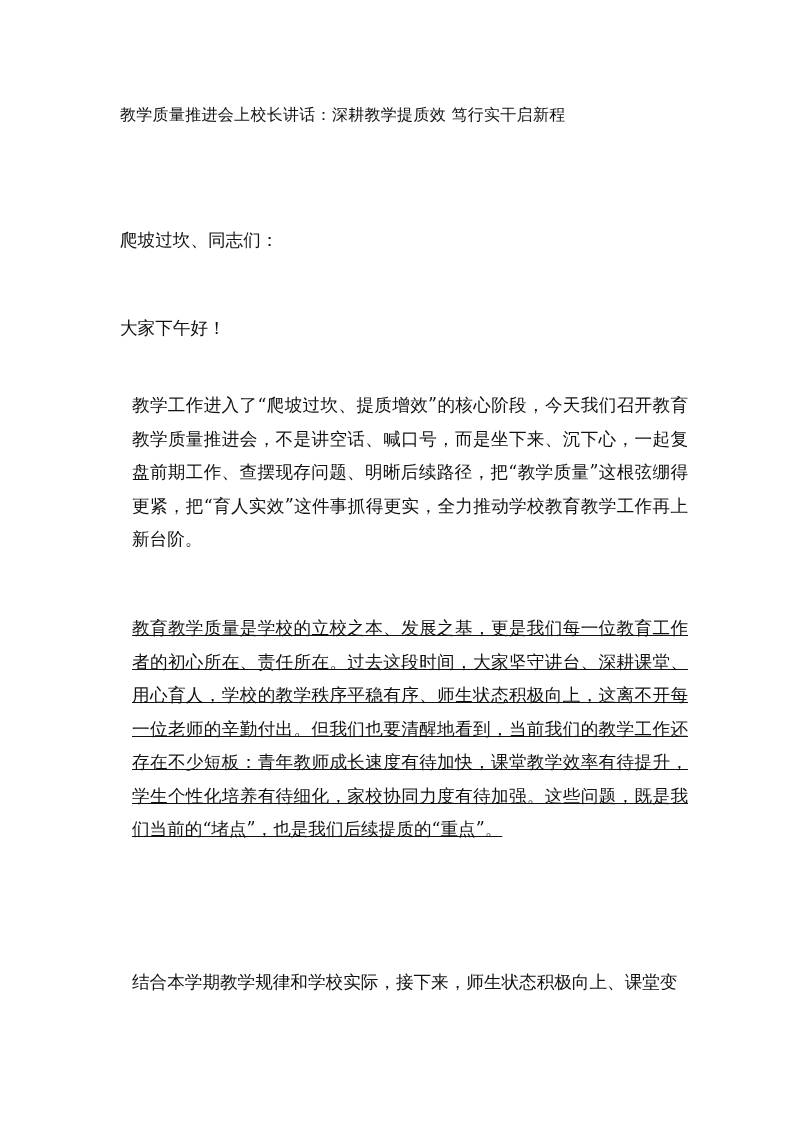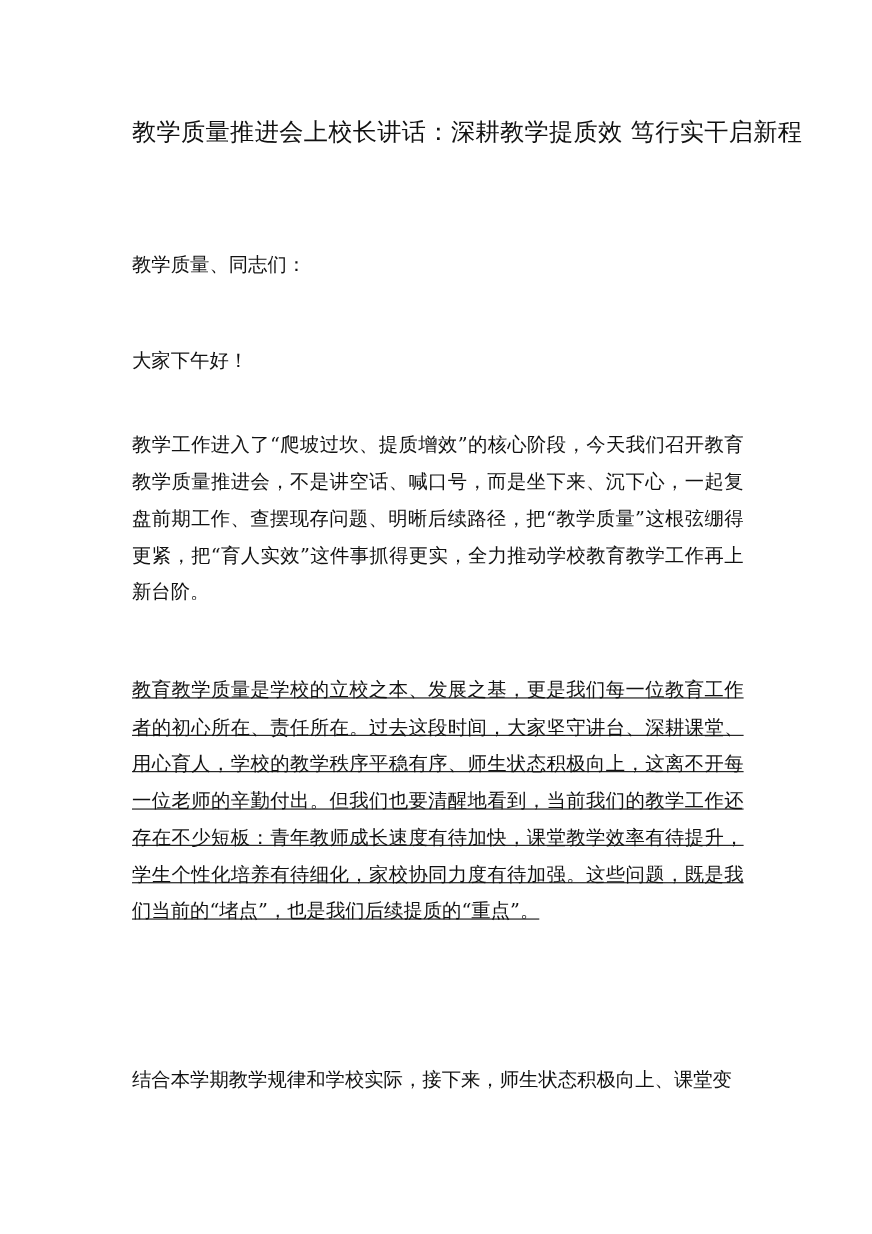--- a/index.html
+++ b/index.html
@@ -1,25 +1,25 @@
 <!DOCTYPE html>
 <html><head>
   <meta charset="utf-8">
   <style>
     html, body { margin: 0; padding: 0; background: #ffffff; }
     body { width: 793px; height: 1122px; position: relative; overflow: hidden;
            font-family: "DejaVu Serif", "Liberation Serif", serif; color: #111111; }
     .page { position: absolute; left: 120px; top: 0; width: 556px; }
-    .title { position: absolute; top: 105px; left: 0; font-size: 22px; white-space: nowrap; letter-spacing: 0.3px; }
-    .para { position: absolute; left: 0; width: 556px; font-size: 17.6px; line-height: 33.5px; text-align: justify; text-align-last: left; margin: 0; }
+    .title { position: absolute; top: 105px; left: 0; font-size: 16px; white-space: nowrap; letter-spacing: 0.3px; }
+    .para { position: absolute; left: 12px; width: 556px; font-size: 17.6px; line-height: 33.5px; text-align: justify; text-align-last: left; margin: 0; }
     .greet { position: absolute; left: 0; font-size: 17.6px; white-space: nowrap; }
   </style>
 </head>
 <body>
 
 <div class="page">
   <div class="title">教学质量推进会上校长讲话：深耕教学提质效 笃行实干启新程</div>
-  <div class="greet" style="top:228px;">教学质量、同志们：</div>
+  <div class="greet" style="top:228px;">爬坡过坎、同志们：</div>
   <div class="greet" style="top:316px;text-align:right;">大家下午好！</div>
   <p class="para" style="top:389px;">教学工作进入了“爬坡过坎、提质增效”的核心阶段，今天我们召开教育教学质量推进会，不是讲空话、喊口号，而是坐下来、沉下心，一起复盘前期工作、查摆现存问题、明晰后续路径，把“教学质量”这根弦绷得更紧，把“育人实效”这件事抓得更实，全力推动学校教育教学工作再上新台阶。</p>
   <p class="para" style="top:612px;text-decoration:underline;">教育教学质量是学校的立校之本、发展之基，更是我们每一位教育工作者的初心所在、责任所在。过去这段时间，大家坚守讲台、深耕课堂、用心育人，学校的教学秩序平稳有序、师生状态积极向上，这离不开每一位老师的辛勤付出。但我们也要清醒地看到，当前我们的教学工作还存在不少短板：青年教师成长速度有待加快，课堂教学效率有待提升，学生个性化培养有待细化，家校协同力度有待加强。这些问题，既是我们当前的“堵点”，也是我们后续提质的“重点”。</p>
   <p class="para" style="top:966px;">结合本学期教学规律和学校实际，接下来，师生状态积极向上、课堂变</p>
 </div>
 
 </body></html>

